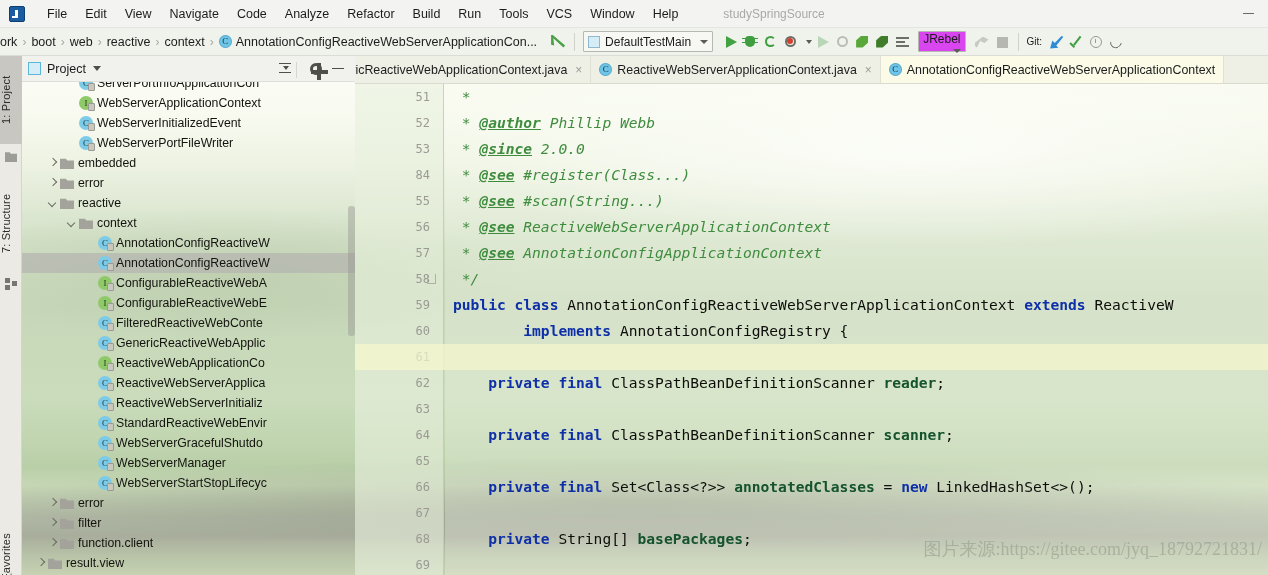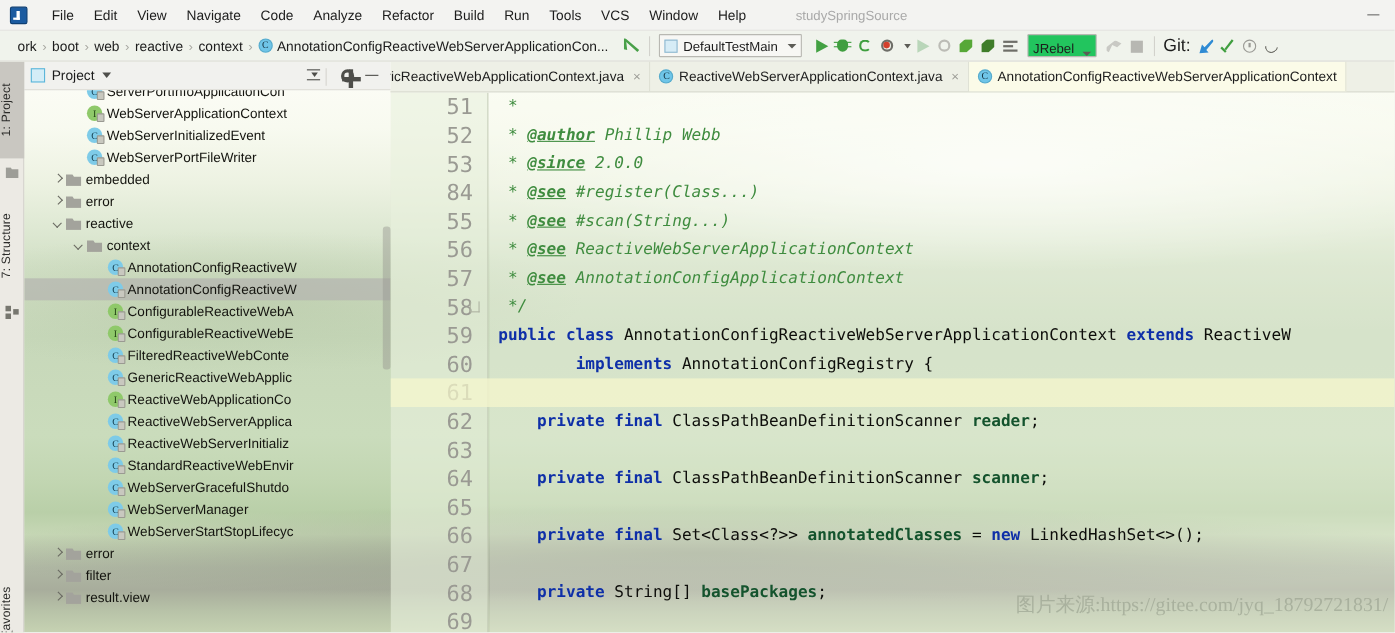--- a/index.html
+++ b/index.html
@@ -80,21 +80,21 @@
     background: #f0f3ec;
     display: flex; align-items: center;
     border-bottom: 1px solid #dcdcd6;
     z-index: 29;
   }
   .crumbs { display: flex; align-items: center; padding-left: 0px; flex: none; }
   .crumb {
     font-size: 12.5px; color: #1c1c1c; padding: 0 5px;
     display: flex; align-items: center; gap: 4px; white-space: nowrap;
   }
-  .crumb:first-child { padding-left: 16px; }
+  .crumb:first-child { padding-left: 0; }
   .crumb-sep { color: #a8a8a2; font-size: 12px; }
   .cls-badge {
     width: 13px; height: 13px; border-radius: 50%;
     background: #6fc5e8; color: #14313f;
     font-size: 9px; line-height: 13px; text-align: center;
     font-family: "Liberation Serif", serif; flex: none;
     box-shadow: 0 0 0 1px rgba(40,120,150,.35) inset;
   }
 
   .tb-sep { width: 1px; height: 18px; background: #d2d2cc; margin: 0 6px; }
@@ -109,25 +109,25 @@
   .runcfg .sq {
     width: 12px; height: 12px; border: 1px solid #8fb8cf; background: #d6ecf6;
   }
   .runcfg .lbl { font-size: 12px; color: #1c1c1c; white-space: nowrap; }
   .caret-dn {
     width: 0; height: 0; margin-left: 4px;
     border-left: 4px solid transparent; border-right: 4px solid transparent;
     border-top: 4px solid #5c5c56;
   }
   .jrebel {
-    height: 21px; border: 1px solid #b8b8b2; background: #22c55e;
-    display: flex; align-items: flex-end; padding: 0 4px; gap: 3px; border-radius: 1px;
+    height: 21px; border: 1px solid #b8b8b2; background: #d946ef;
+    display: flex; align-items: flex-end; padding: 0 4px; gap: 3px; border-radius: 1px; flex-direction: column;
   }
   .jrebel .lbl { font-size: 12px; color: #1c1c1c; }
-  .git-label { font-size: 16px; color: #1c1c1c; margin: 0 4px 0 2px; text-align: right; }
+  .git-label { font-size: 10px; color: #1c1c1c; margin: 0 4px 0 2px; text-align: right; }
 
   
   .ico-run {
     width: 0; height: 0; position: absolute; left: 6px; top: 4px;
     border-top: 6px solid transparent; border-bottom: 6px solid transparent;
     border-left: 11px solid #42a142;
   }
   .ico-run.dim { border-left-color: #b9d6b9; }
   .ico-bug {
     position: absolute; left: 5px; top: 4px; width: 10px; height: 11px;
@@ -374,21 +374,21 @@
   }
   .eline {
     height: 26px; position: relative;
   }
   .eline.caret .hl {
     position: absolute; left: 0; top: 0; width: 913px; height: 26px;
     background: rgba(245,246,205,.78);
     margin-left: -90px;
   }
   .lineno {
-    position: absolute; right: 13px; font-size: 20px; color: #9a9a93;
+    position: absolute; right: 13px; font-size: 12px; color: #9a9a93;
     font-family: "DejaVu Sans Mono", monospace; line-height: 26px;
   }
   .lineno.cur { color: #7f7f78; }
   .code {
     position: relative; font-family: "DejaVu Sans Mono", monospace;
     font-size: 14.6px; line-height: 26px; white-space: pre;
     padding-left: 8px; color: #0d0d0a;
   }
   .cm  { color: #3f8c3f; font-style: italic; }
   .cmt { color: #3f8c3f; font-style: italic; text-decoration: underline; font-weight: bold; }
@@ -700,20 +700,25 @@
           <span>error</span>
         </div>
         <div class="trow" style="padding-left: 24px;">
           <span class="twist r"></span>
           <span class="ico-folder"></span>
           <span>filter</span>
         </div>
         <div class="trow" style="padding-left: 24px;">
           <span class="twist r"></span>
           <span class="ico-folder"></span>
+          <span>function.client</span>
+        </div>
+        <div class="trow" style="padding-left: 12px;">
+          <span class="twist r"></span>
+          <span class="ico-folder"></span>
           <span>result.view</span>
         </div>
       </div>
     <div class="pscroll"></div>
   </div>
 
   <div class="tabbar" id="tabbar">
       <div class="etab" style="margin-left: -42px;">
         <span>GenericReactiveWebApplicationContext.java</span>
         <span class="x">×</span>

